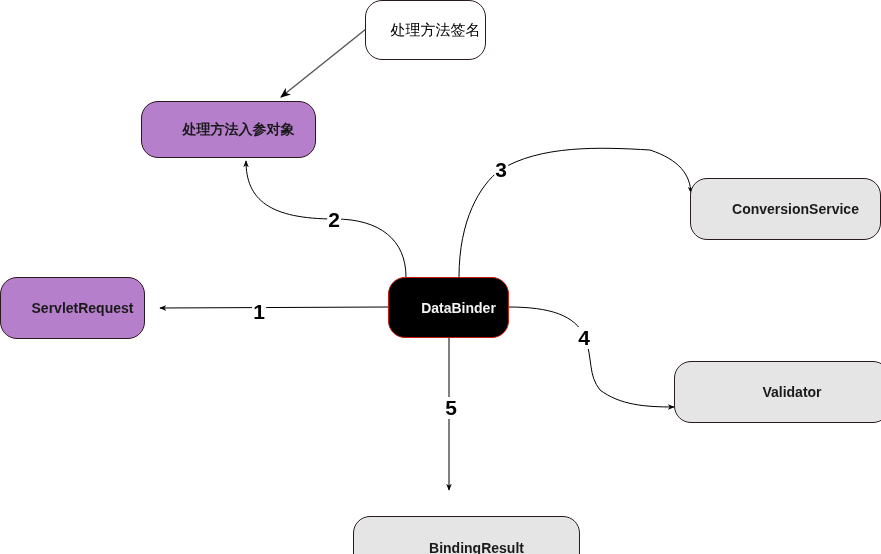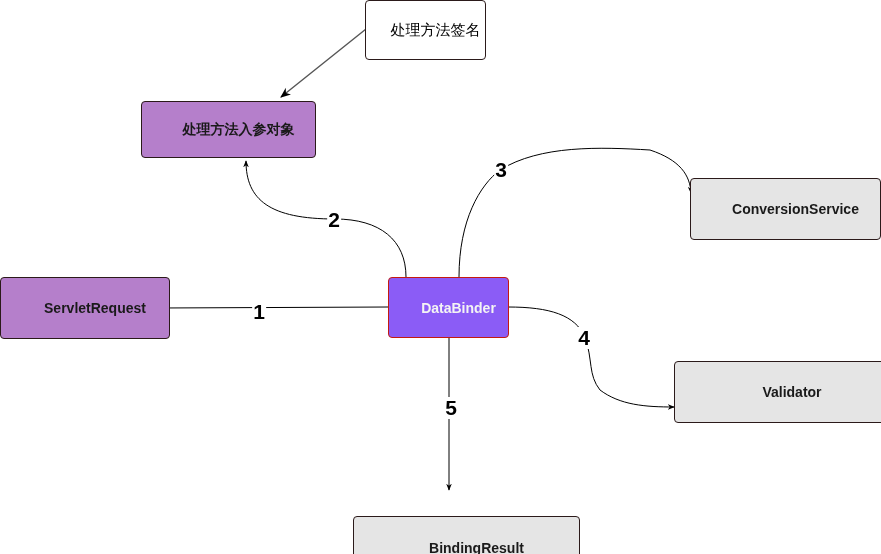--- a/index.html
+++ b/index.html
@@ -1,25 +1,25 @@
 <!DOCTYPE html>
 <html><head>
 <meta charset="utf-8">
 <style>
   html, body { margin: 0; padding: 0; background: #ffffff; }
   body { width: 881px; height: 554px; position: relative; overflow: hidden;
          font-family: "Liberation Sans", "DejaVu Sans", sans-serif; }
   svg.edges { position: absolute; left: 0; top: 0; width: 881px; height: 554px; }
   .node { position: absolute; box-sizing: border-box; border: 1px solid #2b1a1a;
-          border-radius: 4px; display: flex; align-items: center; justify-content: center;
+          border-radius: 17px; display: flex; align-items: center; justify-content: center;
           font-weight: bold; font-size: 14px; color: #1a1a1a; padding-left: 20px; }
   .node.white { background: #ffffff; font-weight: normal; font-size: 15px; color: #000; }
   .node.purple { background: #b57fcb; }
   .node.red { background: #e5e5e5; }
-  .node.core { background: #8b5cf6; color: #f4f4f4; border-color: #c41a10; }
+  .node.core { background: #000000; color: #f4f4f4; border-color: #c41a10; }
   .num { position: absolute; font-size: 21px; font-weight: bold; color: #000;
          background: #fff; line-height: 22px; padding: 0 1px; transform: translate(-50%, -50%); }
 </style>
 </head>
 <body>
 
 <svg class="edges" viewBox="0 0 881 554">
   <defs>
     <marker id="arr" viewBox="0 0 10 10" refX="9" refY="5" markerWidth="7" markerHeight="7" orient="auto-start-reverse">
       <path d="M0,1 L10,5 L0,9 L3,5 z" fill="#000"></path>
@@ -35,21 +35,21 @@
   <path d="M508,307 C550,307 575,315 585,337 C593,360 588,375 600,390 C620,405 645,407 674,407" stroke="#000" stroke-width="1" fill="none" marker-end="url(#arr)"></path>
   <path d="M449,338 L449,490" stroke="#000" stroke-width="1" fill="none" marker-end="url(#arr)"></path>
 </svg>
 
 <div class="node white" style="left:365px;top:0px;width:121px;height:60px;">
   <span>处理方法签名</span>
 </div>
 <div class="node purple" style="left:141px;top:101px;width:175px;height:57px;">
   <span>处理方法入参对象</span>
 </div>
-<div class="node purple" style="left:0px;top:277px;width:170px;height:62px;">
+<div class="node purple" style="left:0px;top:277px;width:145px;height:62px;">
   <span>ServletRequest</span>
 </div>
 <div class="node core" style="left:388px;top:277px;width:121px;height:61px;">
   <span>DataBinder</span>
 </div>
 <div class="node red" style="left:690px;top:178px;width:191px;height:62px;">
   <span>ConversionService</span>
 </div>
 <div class="node red" style="left:674px;top:361px;width:216px;height:62px;">
   <span>Validator</span>

